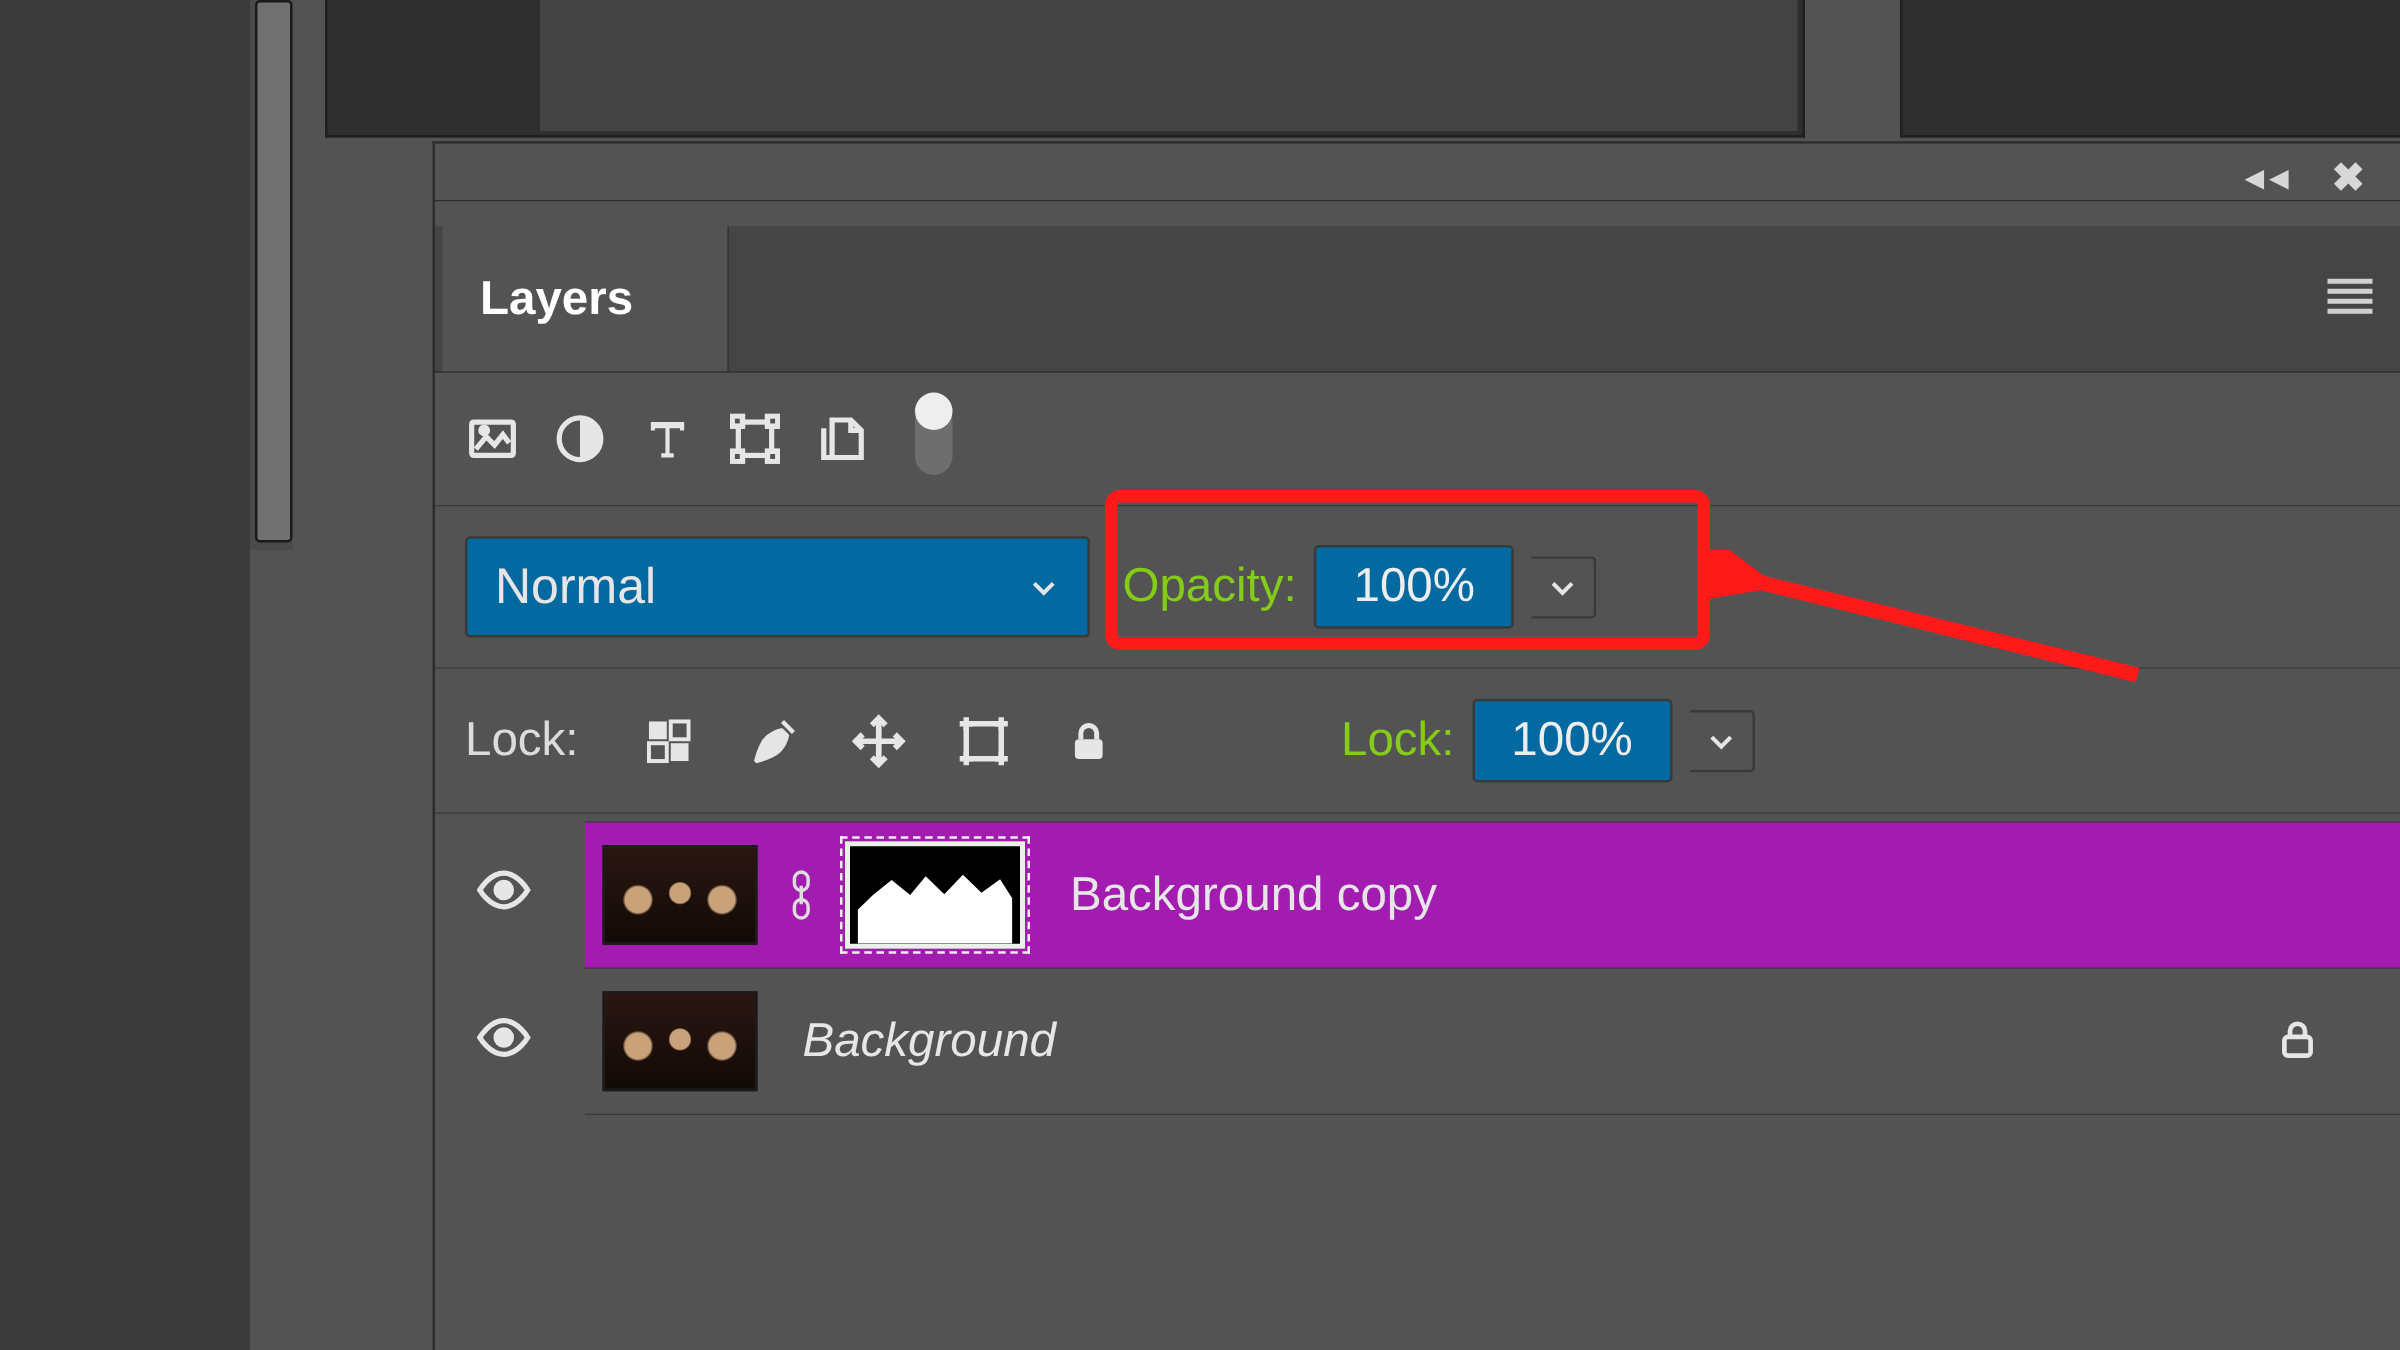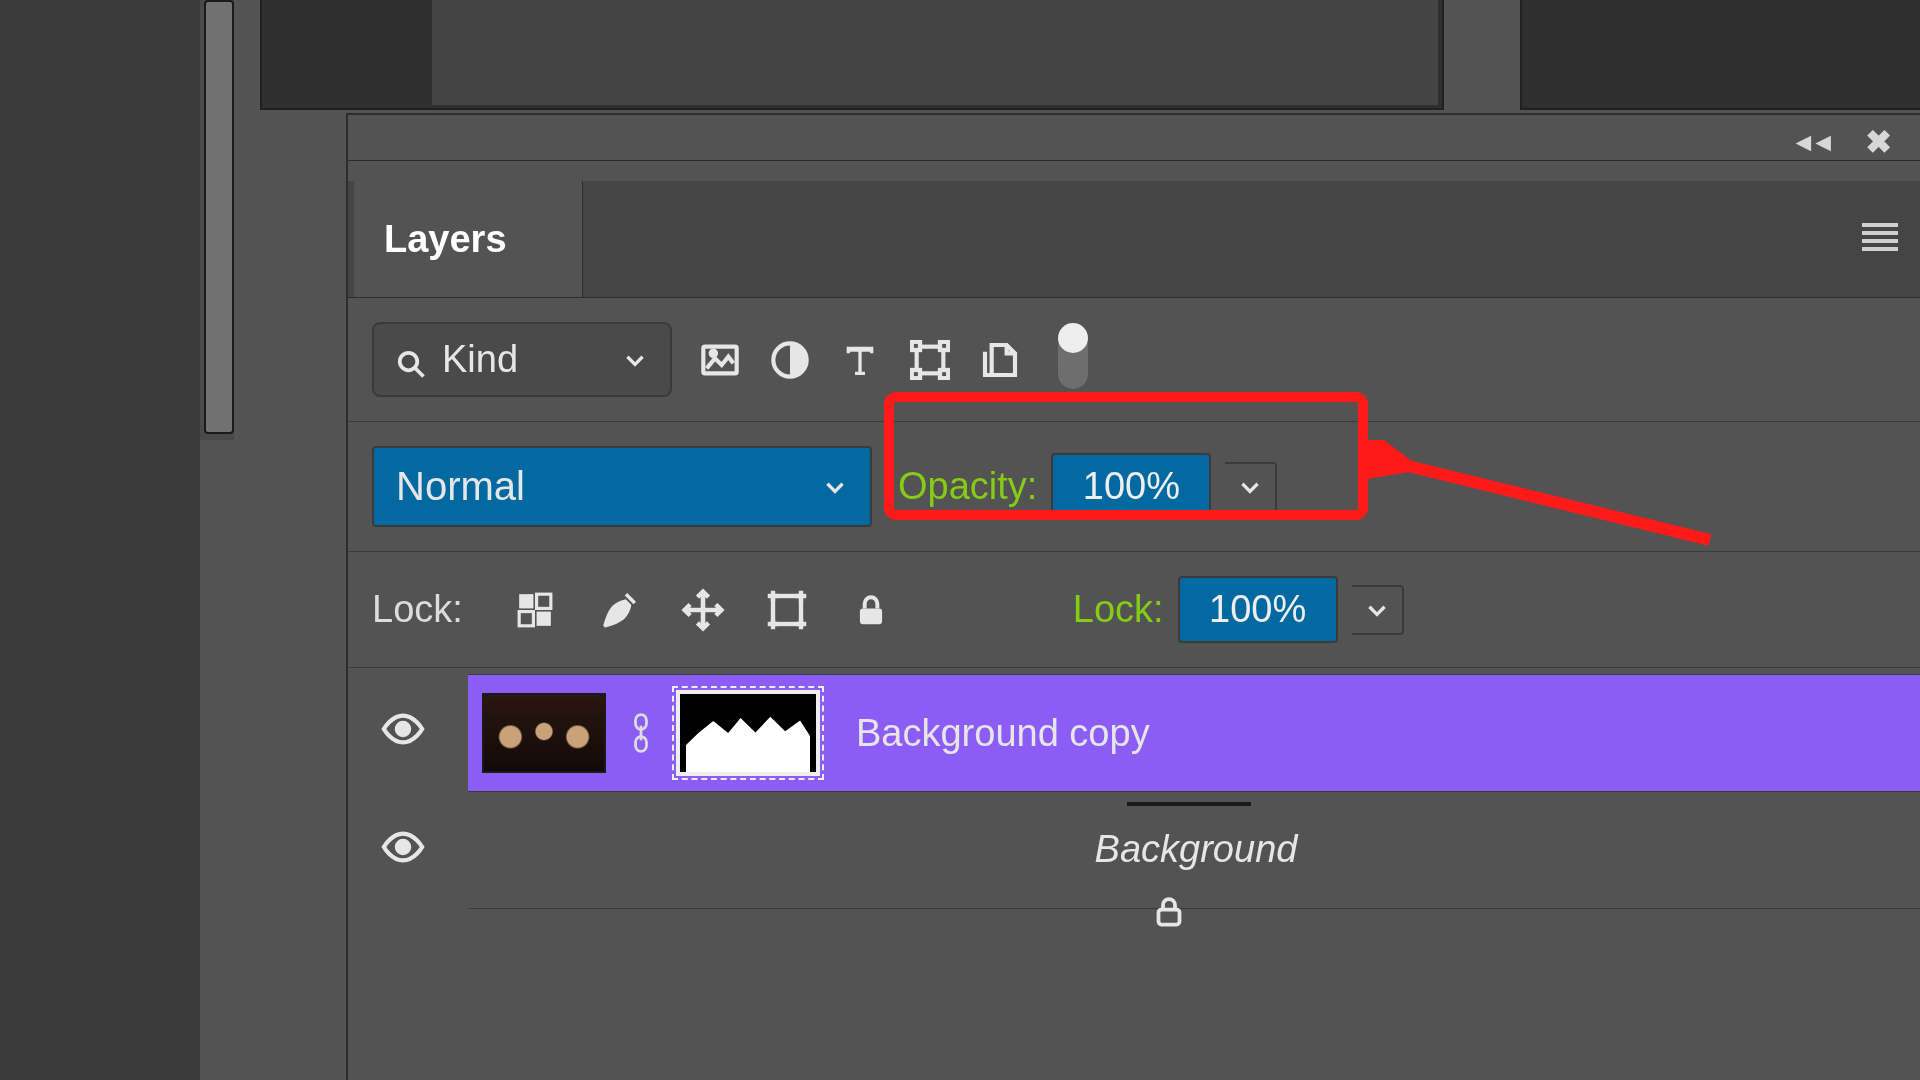--- a/index.html
+++ b/index.html
@@ -256,29 +256,28 @@
   }
   .layer {
     display: flex;
     align-items: center;
     gap: 22px;
     padding: 10px 24px;
     height: 96px;
     border-bottom: 1px solid #3a3a3a;
   }
   .layer.selected {
-    background: #8b5cf6;
+    background: #a21caf;
     margin-left: 120px;
     padding-left: 14px;
     border-top: 1px solid #3a3a3a;
   }
   .layer.bg-layer {
     margin-left: 120px;
     padding-left: 14px;
-    flex-direction: column;
   }
   .eye-outer {
     position: absolute;
     left: 30px;
     width: 50px; height: 50px;
     cursor: pointer;
     display:flex;align-items:center;justify-content:center;
   }
   .layer-wrap { position: relative; }
   .thumb {
@@ -356,34 +355,20 @@
     </div>
     <div class="panel-menu">
       <span></span>
         <span></span>
         <span></span>
         <span></span>
     </div>
   </div>
 
   <div class="row">
-    <div class="kind-dropdown">
-      <span class="mag">
-        <svg viewBox="0 0 24 24" width="30" height="30" fill="none" stroke="#e6e6e6" stroke-width="3">
-          <circle cx="10" cy="10" r="7"></circle>
-            <line x1="15" y1="15" x2="22" y2="22"></line>
-        </svg>
-      </span>
-      <span>Kind</span>
-      <span class="chev">
-        <svg viewBox="0 0 24 24" width="26" height="26" fill="none" stroke="#e6e6e6" stroke-width="3">
-            <polyline points="5 9 12 16 19 9"></polyline>
-          </svg>
-      </span>
-    </div>
 
     <div class="filter-icon">
       <svg viewBox="0 0 24 24" width="40" height="40" fill="none" stroke="#e6e6e6" stroke-width="2.5">
           <rect x="2" y="4" width="20" height="16" rx="1"></rect>
           <polyline points="4 17 9 11 13 15 17 10 20 14"></polyline>
           <circle cx="8" cy="8" r="1.6" fill="#e6e6e6"></circle>
         </svg>
     </div>
     <div class="filter-icon">
       <svg viewBox="0 0 24 24" width="40" height="40">

